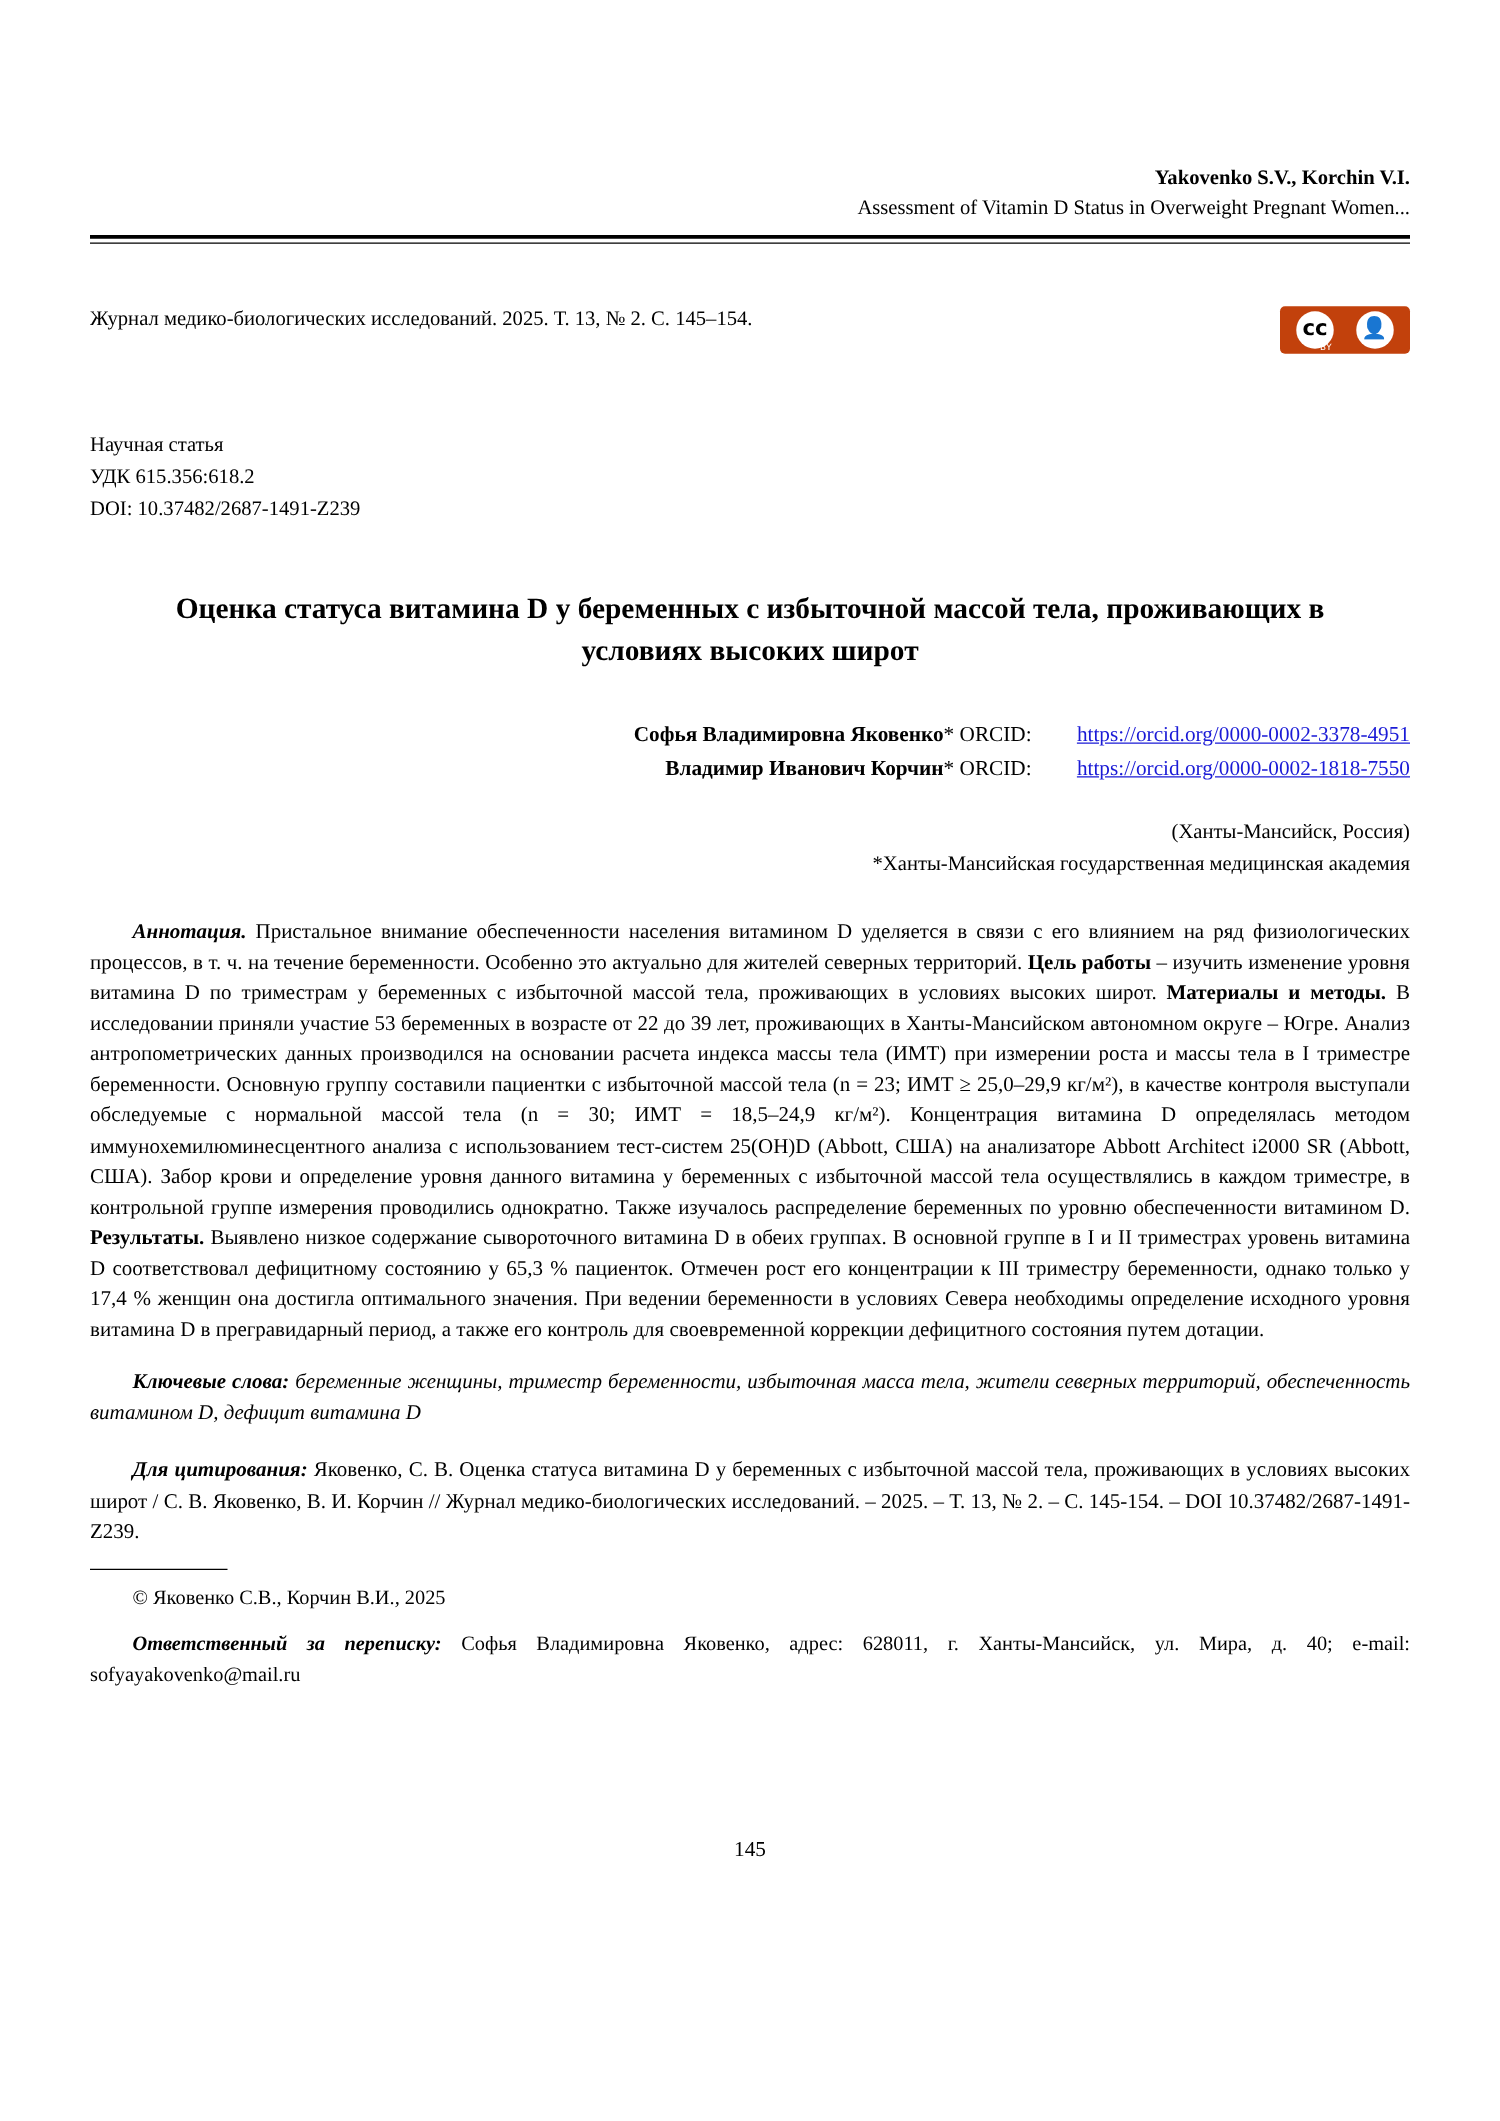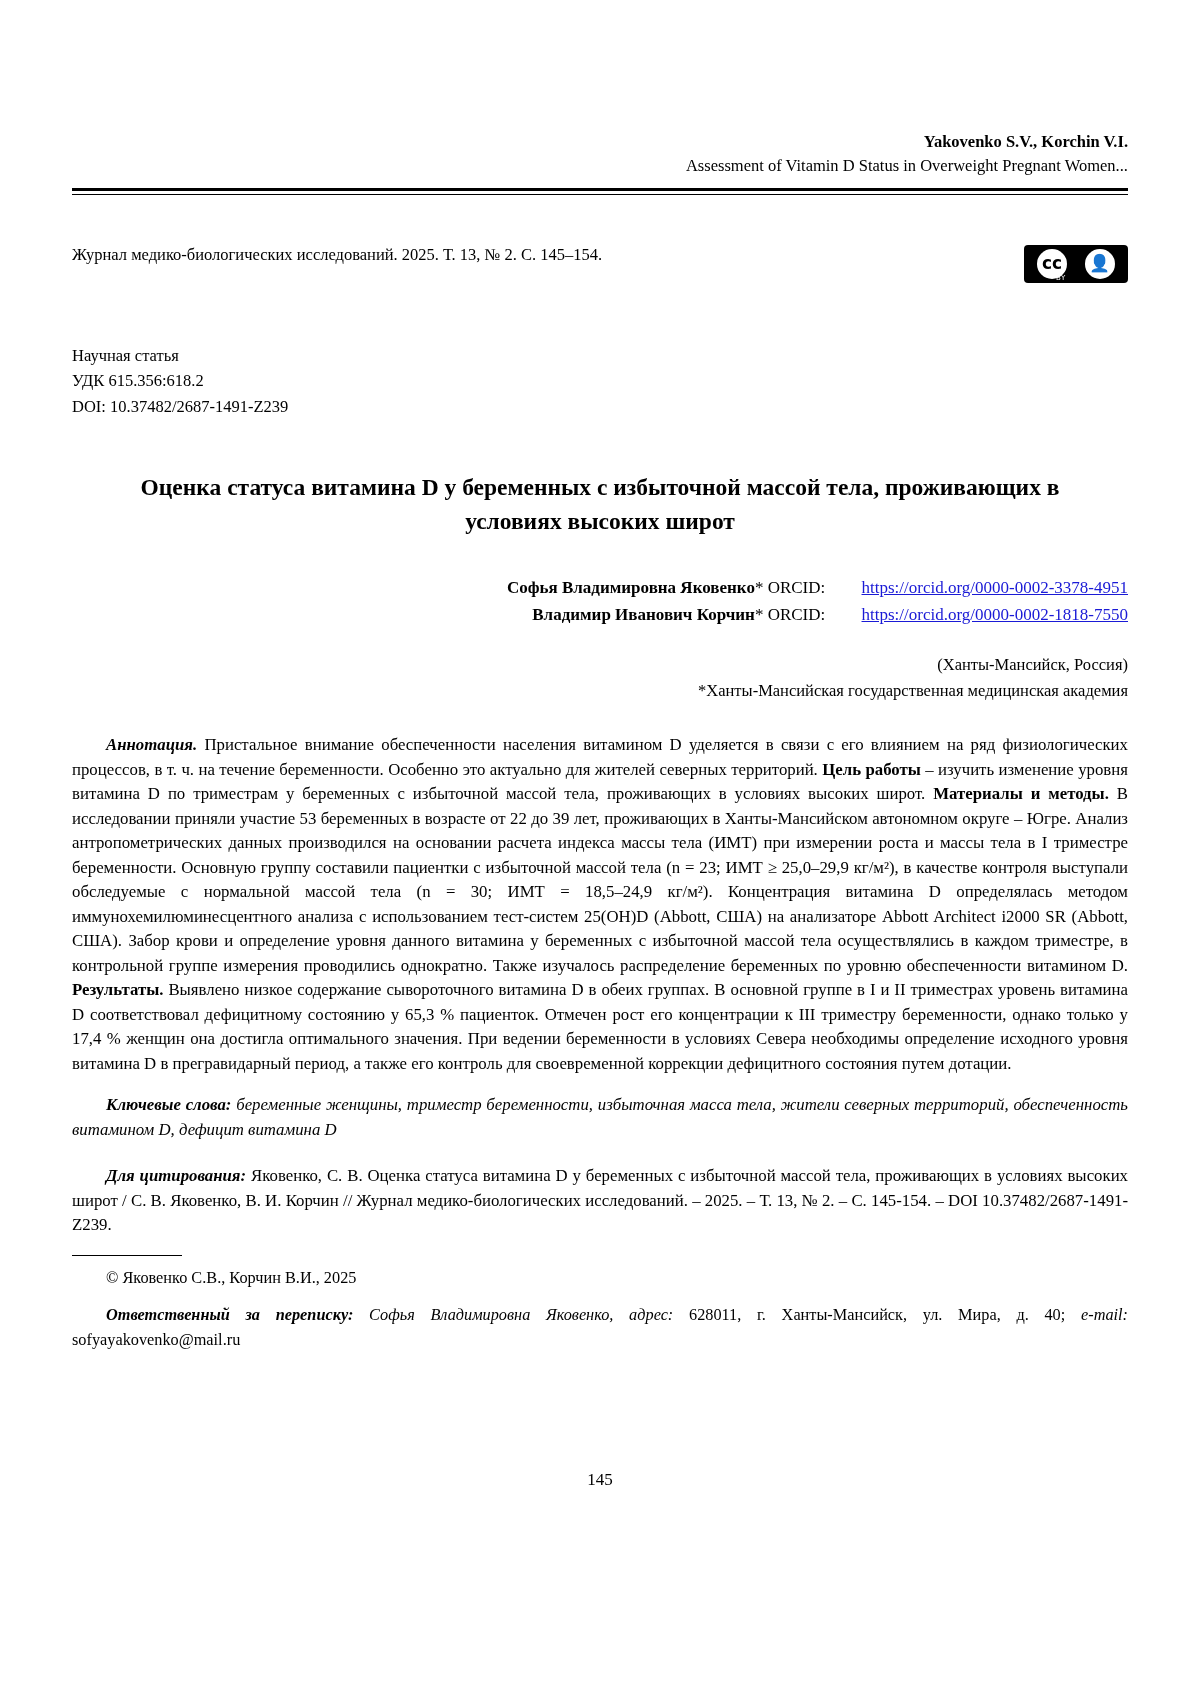--- a/index.html
+++ b/index.html
@@ -62,21 +62,21 @@
     font-style: italic;
     line-height: 1.5;
   }
   .journal-en .plain { font-style: normal; }
   .cc-badge {
     position: absolute;
     right: 0;
     top: 2px;
     width: 104px;
     height: 38px;
-    background: #000000;
+    background: #c2410c;
     border-radius: 4px;
     display: flex;
     align-items: center;
     justify-content: space-around;
     padding: 0 4px;
     box-sizing: border-box;
   }
   .cc-circle {
     width: 30px;
     height: 30px;
@@ -175,21 +175,21 @@
     line-height: 1.45;
   }
   .corresp {
     margin-top: 14px;
     font-size: 16.3px;
     line-height: 1.5;
     text-align: justify;
     text-indent: 34px;
   }
   .corresp .lbl { font-weight: bold; font-style: italic; }
-  .corresp .it { font-style: italic; }
+  .corresp .it { }
   
   .page-number {
     position: absolute;
     top: 1470px;
     left: 0;
     right: 0;
     text-align: center;
     font-size: 17px;
   }
 </style>

